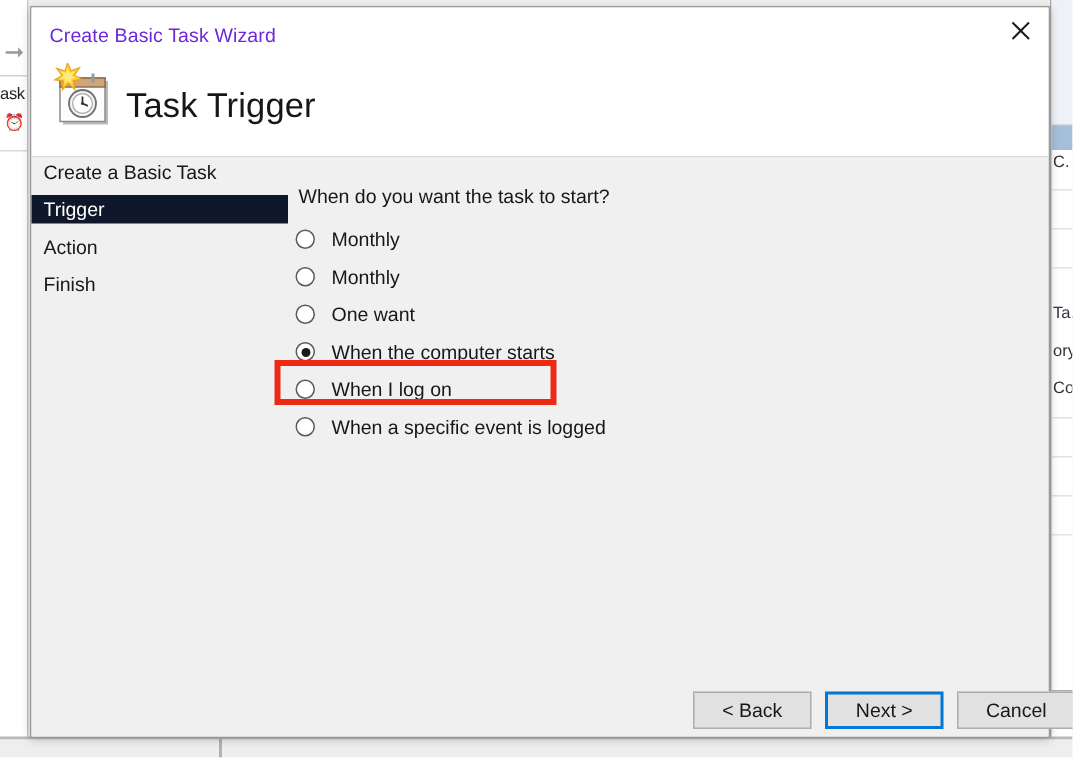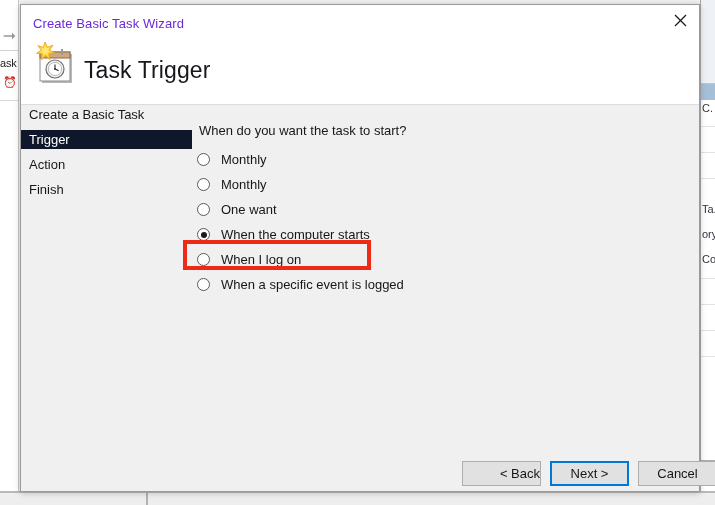--- a/index.html
+++ b/index.html
@@ -308,21 +308,21 @@
     border: 1px solid #adadad;
     box-sizing: border-box;
     font-family: "Liberation Sans", sans-serif;
     font-size: 13px;
     color: #16171a;
     text-align: center;
     line-height: 23px;
     cursor: default;
     padding: 0;
   }
-  .btn.back   { left: 441px; text-align: right; }
+  .btn.back   { left: 441px; }
   .btn.next   { left: 529px; border: 2px solid #0078d7; line-height: 21px; }
   .btn.cancel { left: 617px; }
 </style>
 </head>
 <body>
 
 <div id="bg-layer">
   <div class="bg-left-strip">
     <div class="bg-left-toolbar">➞</div>
     <div class="bg-left-divider"></div>

